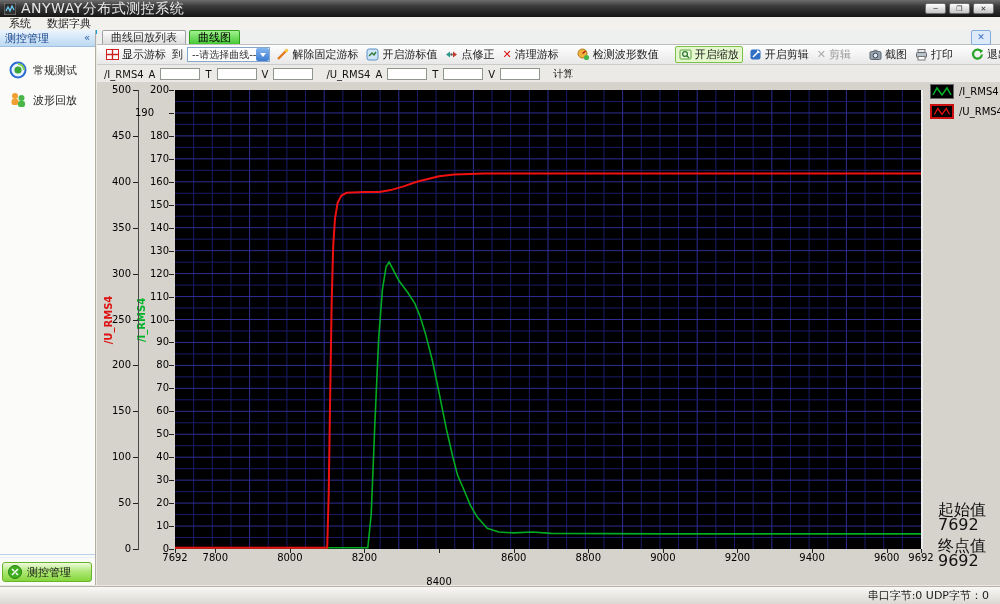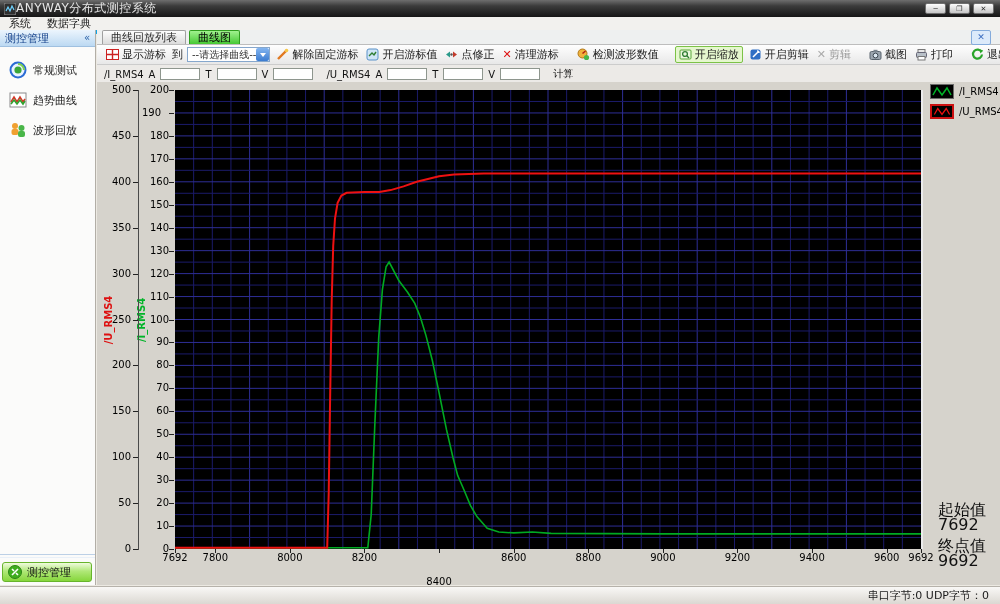--- a/index.html
+++ b/index.html
@@ -3,21 +3,21 @@
 <meta charset="utf-8">
 <style>
   html,body{margin:0;padding:0}
   body{width:1000px;height:604px;position:relative;overflow:hidden;
        font-family:"DejaVu Sans","Liberation Sans",sans-serif;font-size:11px;
        background:#ece9e2;color:#111;-webkit-font-smoothing:antialiased}
   
   .titlebar{position:absolute;left:0;top:0;right:0;height:17px;
     background:linear-gradient(#6e6e6e,#3b3b3b 35%,#161616);
     display:flex;align-items:center;padding:0 4px;color:#e6e6e6}
-  .title-text{font-size:12px;letter-spacing:.5px}
+  .title-text{font-size:14px;margin-left:5px;letter-spacing:.5px}
   .winbtns{margin-left:auto;display:flex;gap:3px;padding-right:2px}
   .winbtn{width:21px;height:11px;background:linear-gradient(#fdfdfd,#c6c6c6);
     border:1px solid #6f6f6f;border-radius:2px;font-size:7px;line-height:10px;
     text-align:center;color:#333;box-sizing:border-box}
   
   .menubar{position:absolute;left:0;top:17px;right:0;height:13px;background:#f2f1ee;
     border-bottom:4px solid #0ea5e9;display:flex;gap:16px;padding:0 9px;
     align-items:center;line-height:13px;color:#1a1a1a}
   .menu-item{cursor:default}
   
@@ -114,28 +114,20 @@
     <span class="sb-collapse">«</span>
   </div>
   <div class="sb-items">
     <div class="sb-item">
       <svg class="icon" width="18" height="18" viewBox="0 0 18 18">
           <circle cx="9" cy="9" r="7.5" fill="#eaf3ff" stroke="#2b6cd4" stroke-width="2"></circle>
           <circle cx="9" cy="9" r="3.6" fill="#3aa63a"></circle>
           <path d="M9 3 A6 6 0 0 1 15 9" fill="none" stroke="#7fd04f" stroke-width="2"></path>
         </svg>
       <span>常规测试</span>
-    </div>
-    <div class="sb-item">
-      <svg class="icon" width="18" height="18" viewBox="0 0 18 18">
-          <rect x="1" y="2" width="16" height="14" fill="#fff" stroke="#8a8a8a"></rect>
-          <polyline points="2,11 5,6 8,11 11,6 14,11 16,8" fill="none" stroke="#d23a2a" stroke-width="1.6"></polyline>
-          <polyline points="2,13 5,9 8,13 11,9 14,13 16,10" fill="none" stroke="#2fa32f" stroke-width="1.6"></polyline>
-        </svg>
-      <span>趋势曲线</span>
     </div>
     <div class="sb-item">
       <svg class="icon" width="18" height="18" viewBox="0 0 18 18">
           <circle cx="6" cy="5" r="3" fill="#f0a030"></circle>
           <rect x="2.5" y="8" width="7" height="6" rx="2" fill="#f0a030"></rect>
           <circle cx="12.5" cy="7" r="3" fill="#49b649"></circle>
           <rect x="9" y="10" width="7" height="6" rx="2" fill="#49b649"></rect>
         </svg>
       <span>波形回放</span>
     </div>
@@ -414,21 +406,21 @@
       <div class="num" style="left: 46px; width: 26px; top: 139.7px; text-align: right;">140</div>
       <div class="hdash" style="left: 72px; top: 146px;"></div>
       <div class="num" style="left: 46px; width: 26px; top: 116.75px; text-align: right;">150</div>
       <div class="hdash" style="left: 72px; top: 123px;"></div>
       <div class="num" style="left: 46px; width: 26px; top: 93.8px; text-align: right;">160</div>
       <div class="hdash" style="left: 72px; top: 100px;"></div>
       <div class="num" style="left: 46px; width: 26px; top: 70.85px; text-align: right;">170</div>
       <div class="hdash" style="left: 72px; top: 77px;"></div>
       <div class="num" style="left: 46px; width: 26px; top: 47.9px; text-align: right;">180</div>
       <div class="hdash" style="left: 72px; top: 54px;"></div>
-      <div class="num" style="left: 38px; width: 26px; top: 24.95px; text-align: right;">190</div>
+      <div class="num" style="left: 38px; width: 26px; top: 24.95px; text-align: left;">190</div>
       <div class="hdash" style="left: 72px; top: 31px;"></div>
       <div class="num" style="left: 46px; width: 26px; top: 2px; text-align: right;">200</div>
       <div class="hdash" style="left: 72px; top: 8px;"></div>
       <div class="num" style="left: 4px; width: 30px; top: 461px; text-align: right;">0</div>
       <div class="hdash" style="left: 36px; top: 467px;"></div>
       <div class="num" style="left: 4px; width: 30px; top: 415.1px; text-align: right;">50</div>
       <div class="hdash" style="left: 36px; top: 421px;"></div>
       <div class="num" style="left: 4px; width: 30px; top: 369.2px; text-align: right;">100</div>
       <div class="hdash" style="left: 36px; top: 375px;"></div>
       <div class="num" style="left: 4px; width: 30px; top: 323.3px; text-align: right;">150</div>

